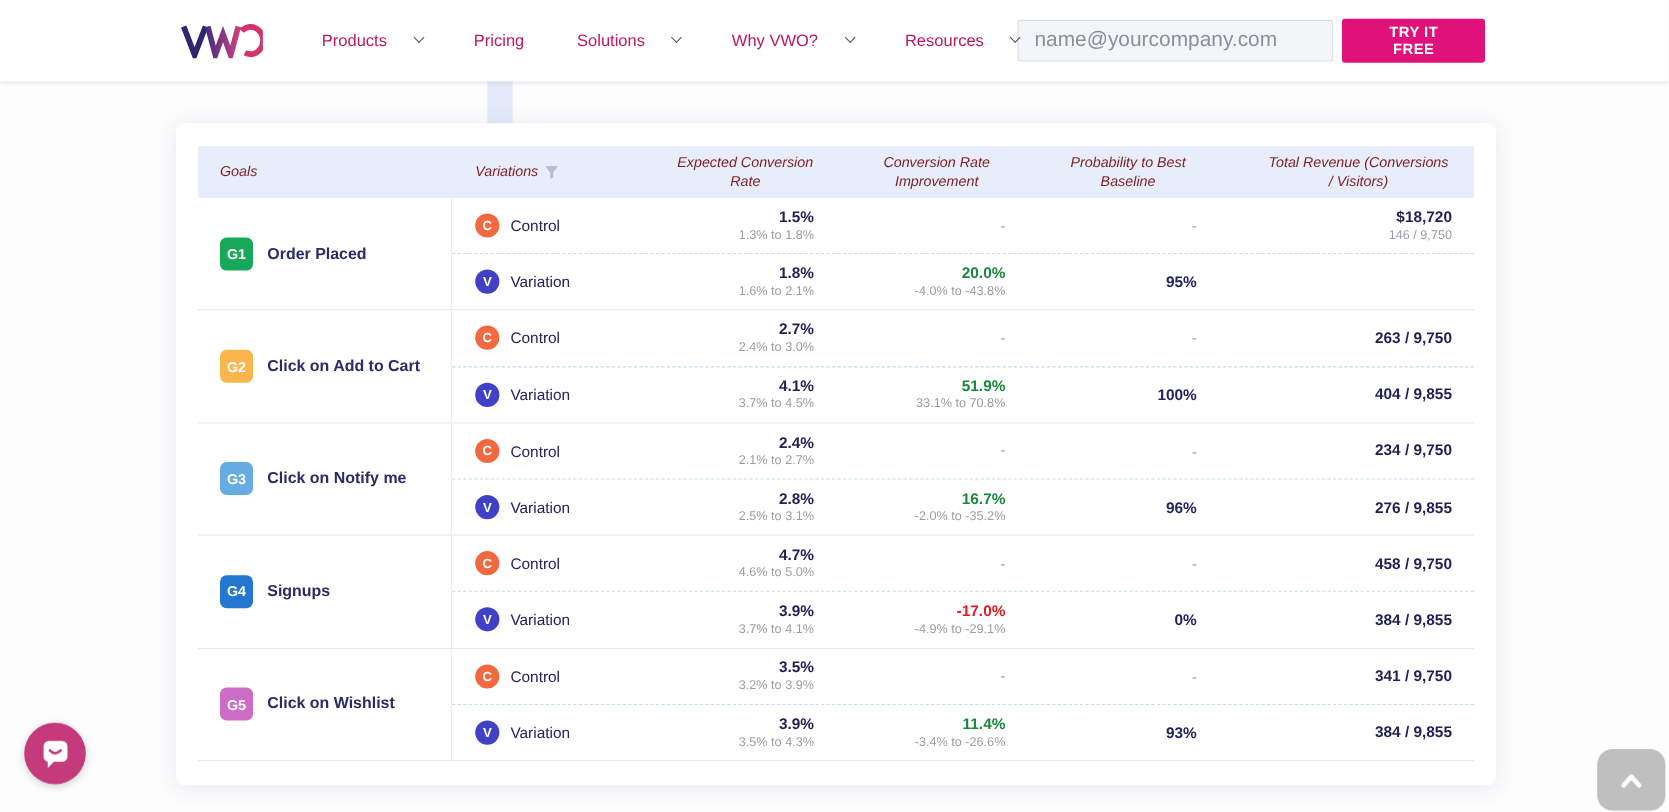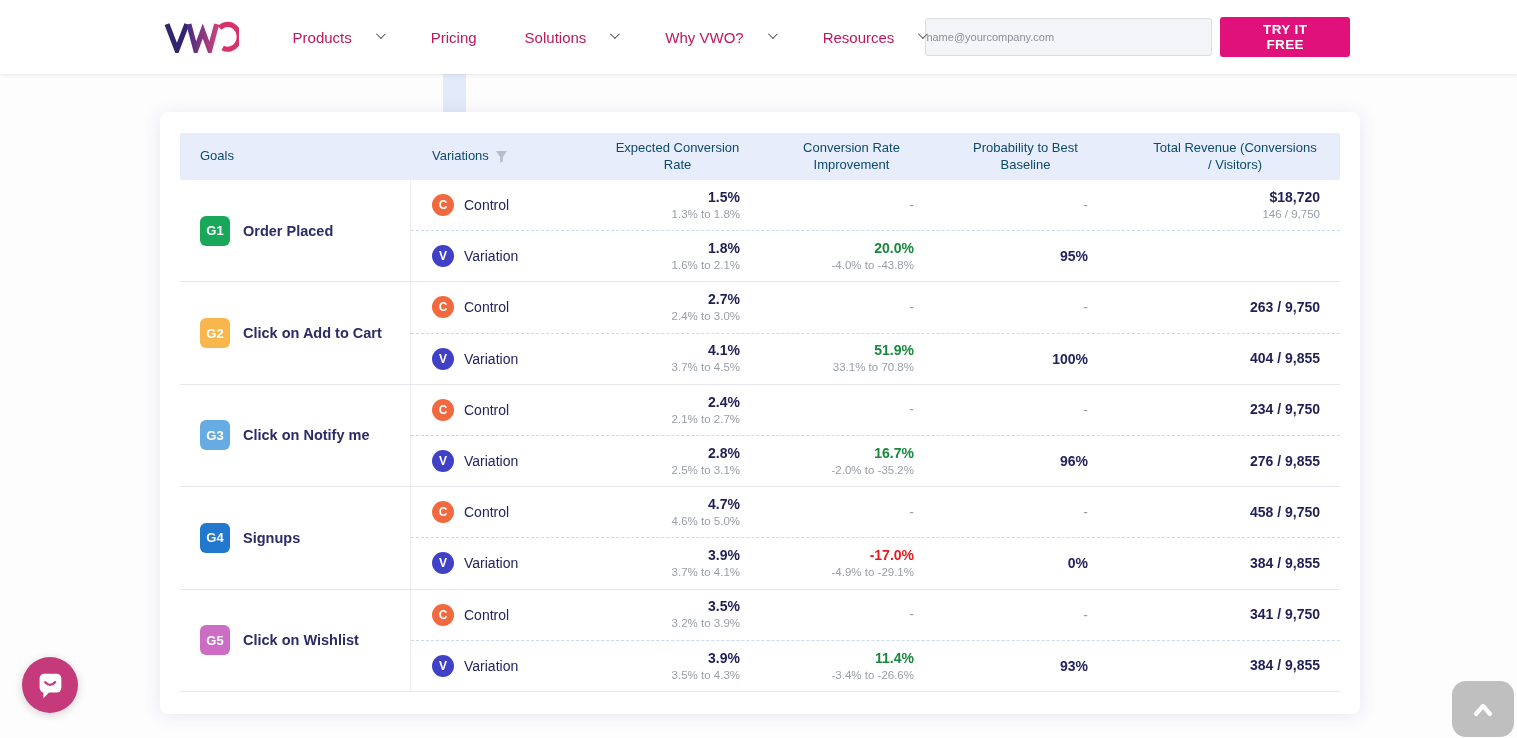--- a/index.html
+++ b/index.html
@@ -11,39 +11,39 @@
             display:flex; align-items:center; padding:0 0 0 163px;
             box-shadow:0 1px 4px rgba(30,30,60,.10); }
   .logo { width:76px; height:32px; margin-right:54px; cursor:pointer; }
   .nav-menu { display:flex; align-items:center; gap:48px; }
   .nav-item { display:flex; align-items:center; gap:24px; font-size:15px;
               color:#be185d; cursor:pointer; white-space:nowrap; }
   .chev { width:7px; height:7px; border-right:1.6px solid #55555e; border-bottom:1.6px solid #55555e;
           transform:rotate(45deg) translateY(-2px); margin-top:-3px; }
   .nav-right { margin-left:auto; display:flex; align-items:center; gap:8px; padding-right:167px; }
   .email-input { width:289px; height:38px; background:#f3f5f9; border:1px solid #d9dde4;
-                 border-radius:3px; padding:0 0; font-size:11px; color:#c2410c;
+                 border-radius:3px; padding:0 14px; font-size:19px; color:#c2410c;
                  font-family:"Liberation Sans", sans-serif; }
   .email-input::placeholder { color:#8a8f98; }
   .cta-btn { height:40px; padding:0 22px; border:none; border-radius:3px; color:#fff;
              font-size:13.5px; font-weight:bold; letter-spacing:.4px; cursor:pointer;
              font-family:"Liberation Sans", sans-serif; }
 
   
   .bg-strip { position:absolute; left:443px; top:74px; width:23px; height:46px;
               background:#e3ebfa; z-index:0; }
 
   
   .card { position:absolute; z-index:1; left:160px; top:112px; width:1200px; height:602px;
           background:#fff; border-radius:8px; box-shadow:0 2px 20px rgba(40,50,90,.10);
           padding:21px 20px 0 20px; }
 
   .tbl-header { display:grid; grid-template-columns:231px 180px 149px 174px 174px 1fr;
                 align-items:center; height:47px; background:#e7edfa; border-radius:2px;
-                padding-right:20px; font-size:13px; color:#0c4a6e; }
+                padding-right:20px; font-size:13px; color:#7f1d1d;font-style:italic; }
   .th { line-height:1.25; }
   .th-goals { padding-left:20px; }
   .th-variations { padding-left:21px; display:flex; align-items:center; gap:6px; }
   .th-right { text-align:center; max-width:125px; justify-self:end; }
   .th-total { max-width:170px; }
 
   .goal-group { display:flex; border-bottom:1px solid #e7e7ef; height:102.4px; }
   .goal-cell { width:231px; border-right:1px solid #ececf2; display:flex;
                align-items:center; gap:13px; padding-left:20px; }
   .goal-badge { min-width:30px; height:30px; border-radius:6px; color:#fff; font-size:13px;

